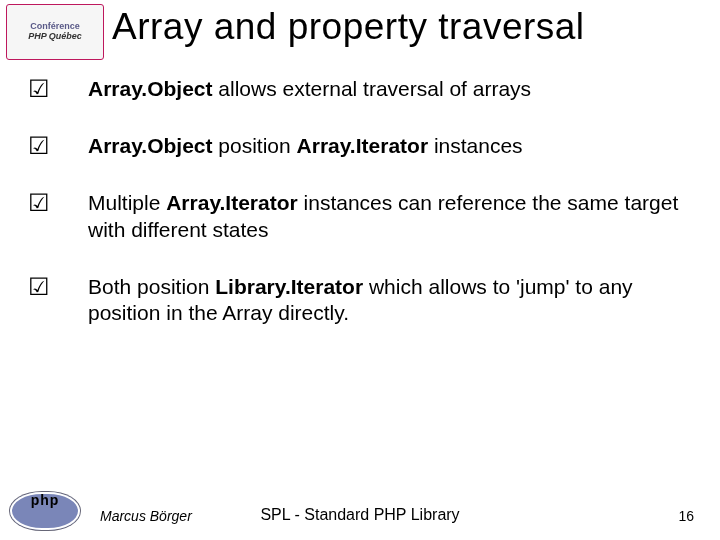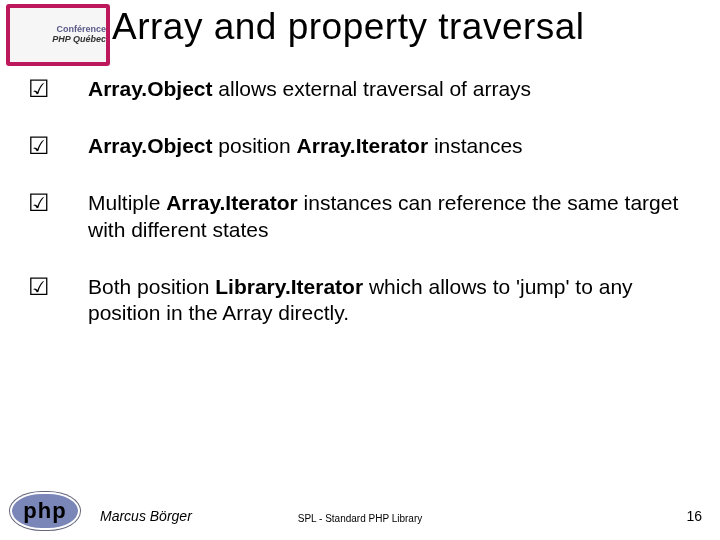--- a/index.html
+++ b/index.html
@@ -1,45 +1,45 @@
 <!DOCTYPE html>
 <html><head>
 <meta charset="utf-8">
 <style>
   html,body{margin:0;padding:0;width:720px;height:540px;overflow:hidden;
             font-family:Verdana,Geneva,sans-serif;background:#fff;color:#000;}
   .slide{position:relative;width:720px;height:540px;box-sizing:border-box;}
 
   
   .conf-logo{position:absolute;left:6px;top:4px;width:96px;height:54px;
-             border:4px solid #be185d;border-radius:3px;background:#f6f6f6;
+             border:1px solid #be185d;border-radius:3px;background:#f6f6f6;
              font-size:9px;color:#8a8a8a;display:flex;flex-direction:column;
-             align-items:flex-end;justify-content:center;line-height:1.1;}
+             align-items:center;justify-content:center;line-height:1.1;}
   .conf-logo .t{font-weight:bold;color:#5a5a88;}
   .conf-logo .p{font-weight:bold;color:#333;font-style:italic;}
 
   .title{position:absolute;left:112px;top:6px;right:12px;
          font-size:37px;letter-spacing:0.5px;}
 
   .bullets{position:absolute;left:28px;top:76px;right:24px;}
   .row{display:flex;align-items:flex-start;margin-bottom:30px;}
   .check{flex:0 0 60px;font-size:24px;line-height:1.1;}
   .text{flex:1;font-size:21px;line-height:1.28;}
   .b{font-weight:bold;margin-top:35px;}
 
   
   .php-logo{position:absolute;left:10px;bottom:10px;width:70px;height:38px;
             border-radius:50%/55%;background:#7a86b8;display:flex;
-            align-items:center;justify-content:center;color:#000;
-            font-weight:bold;font-size:22px;letter-spacing:1px;
+            align-items:flex-start;justify-content:center;color:#000;
+            font-weight:bold;font-size:14px;letter-spacing:1px;
             box-shadow:inset 0 0 0 2px #fff, 0 0 0 1px #667;}
   .author{position:absolute;left:100px;bottom:16px;font-size:14px;font-style:italic;}
   .footer-center{position:absolute;left:0;right:0;bottom:16px;text-align:center;
-                 font-size:10px;}
-  .pagenum{position:absolute;right:18px;bottom:16px;font-size:14px;}
+                 font-size:16px;}
+  .pagenum{position:absolute;right:26px;bottom:16px;font-size:14px;}
 </style>
 </head>
 <body>
 
 <div class="slide">
 
   <div class="conf-logo">
     <span class="t">Conférence</span>
     <span class="p">PHP Québec</span>
   </div>

